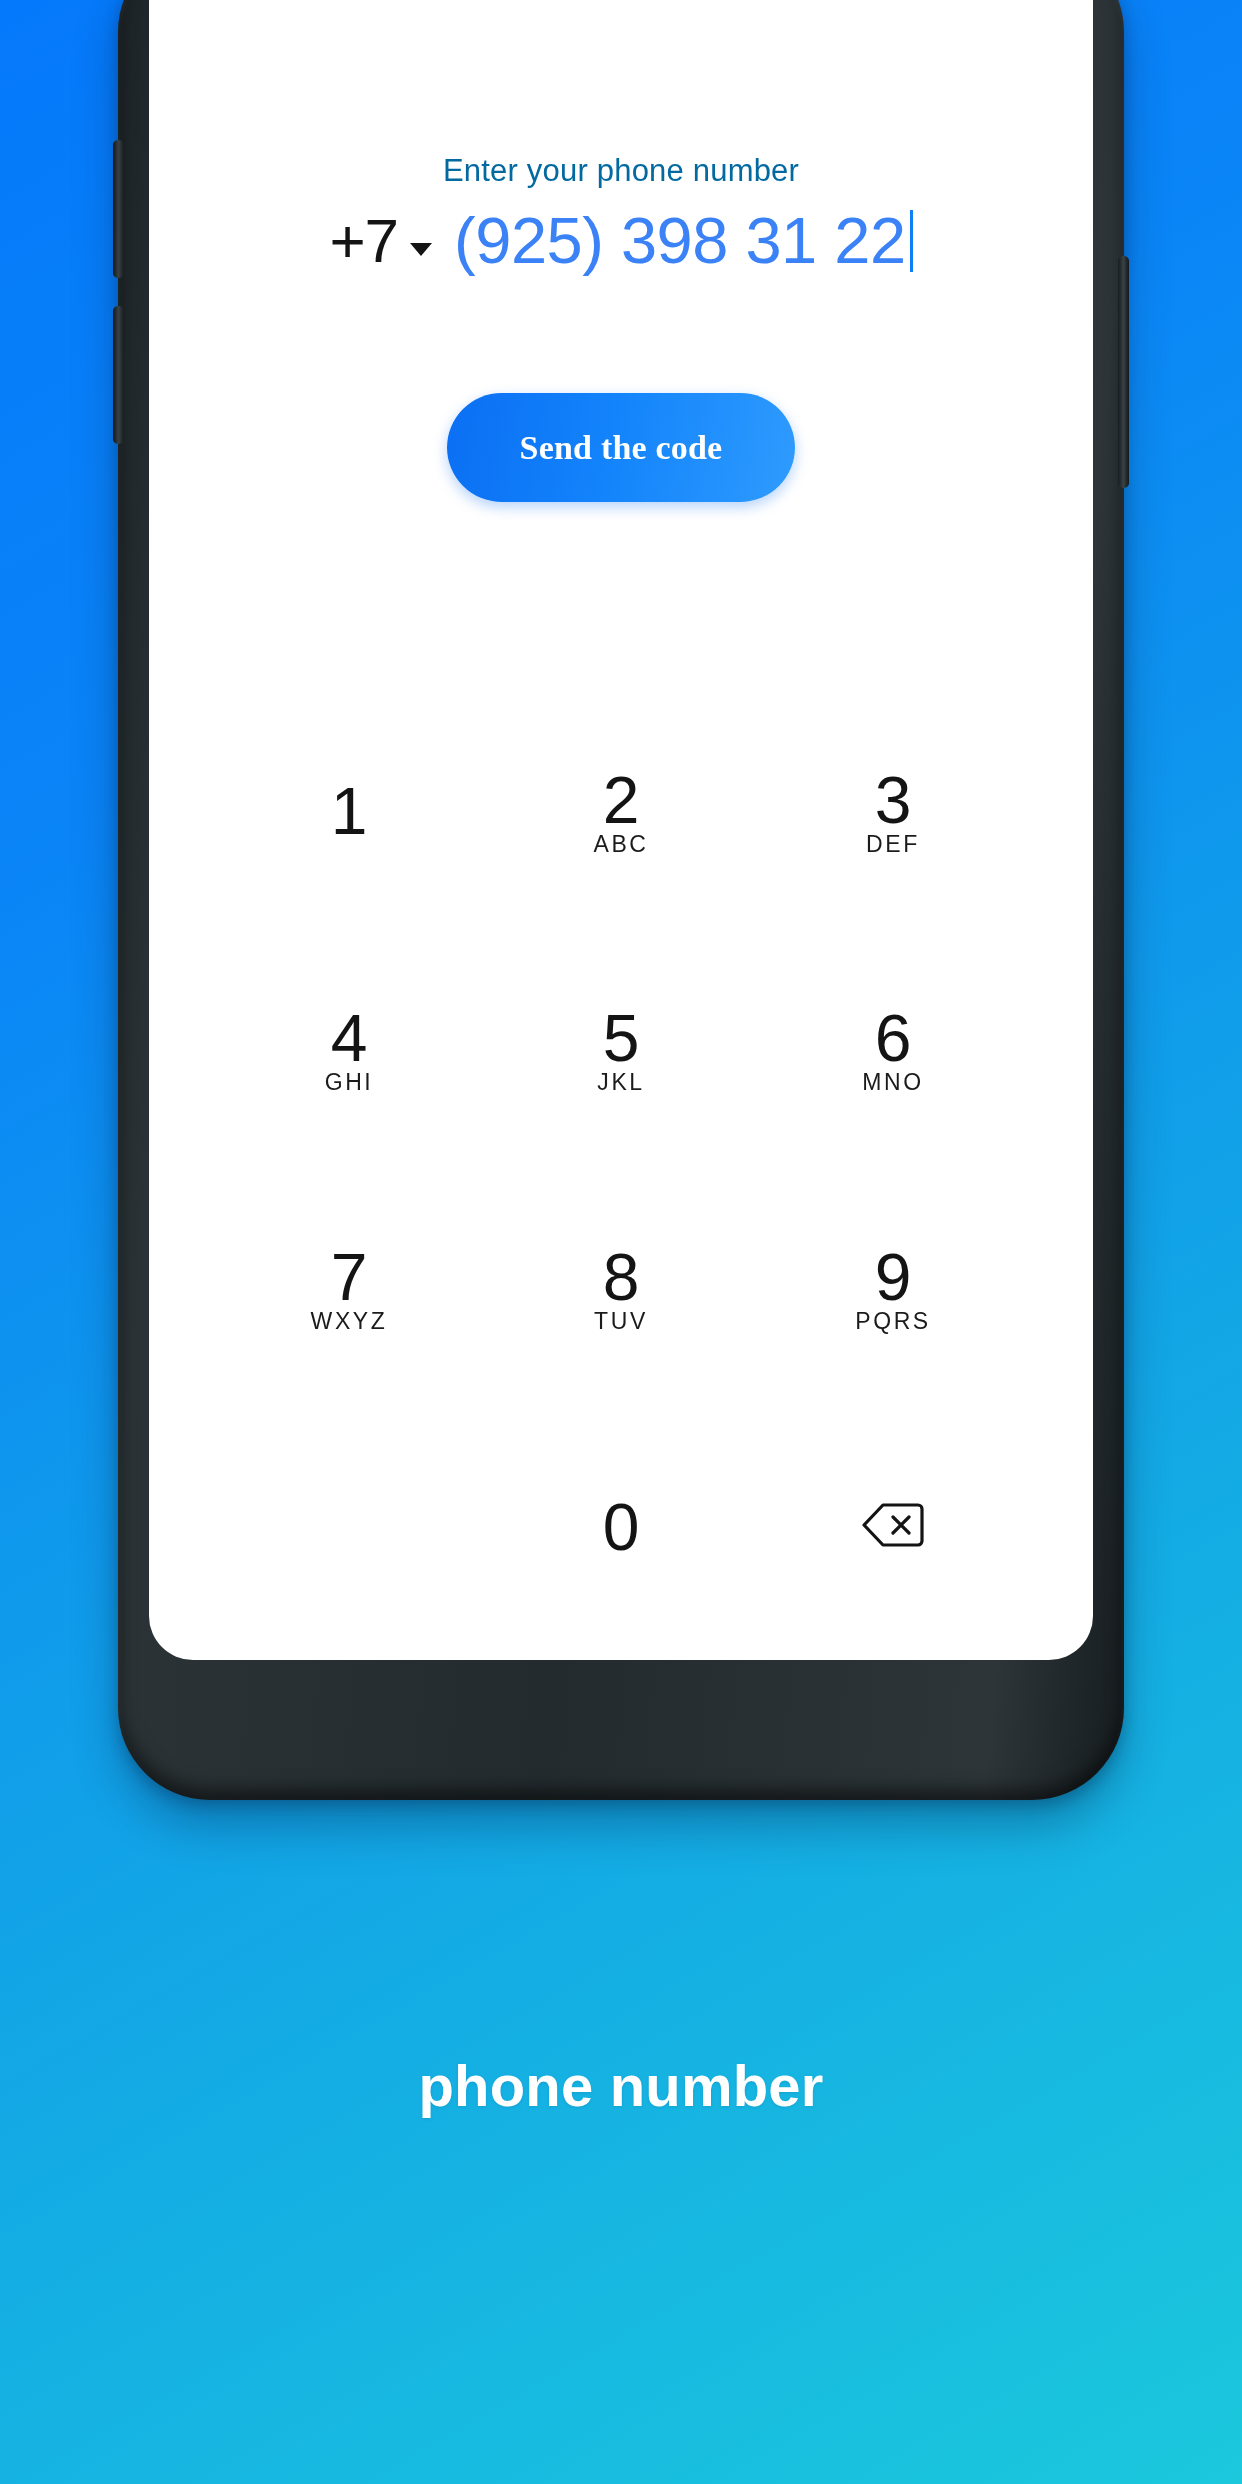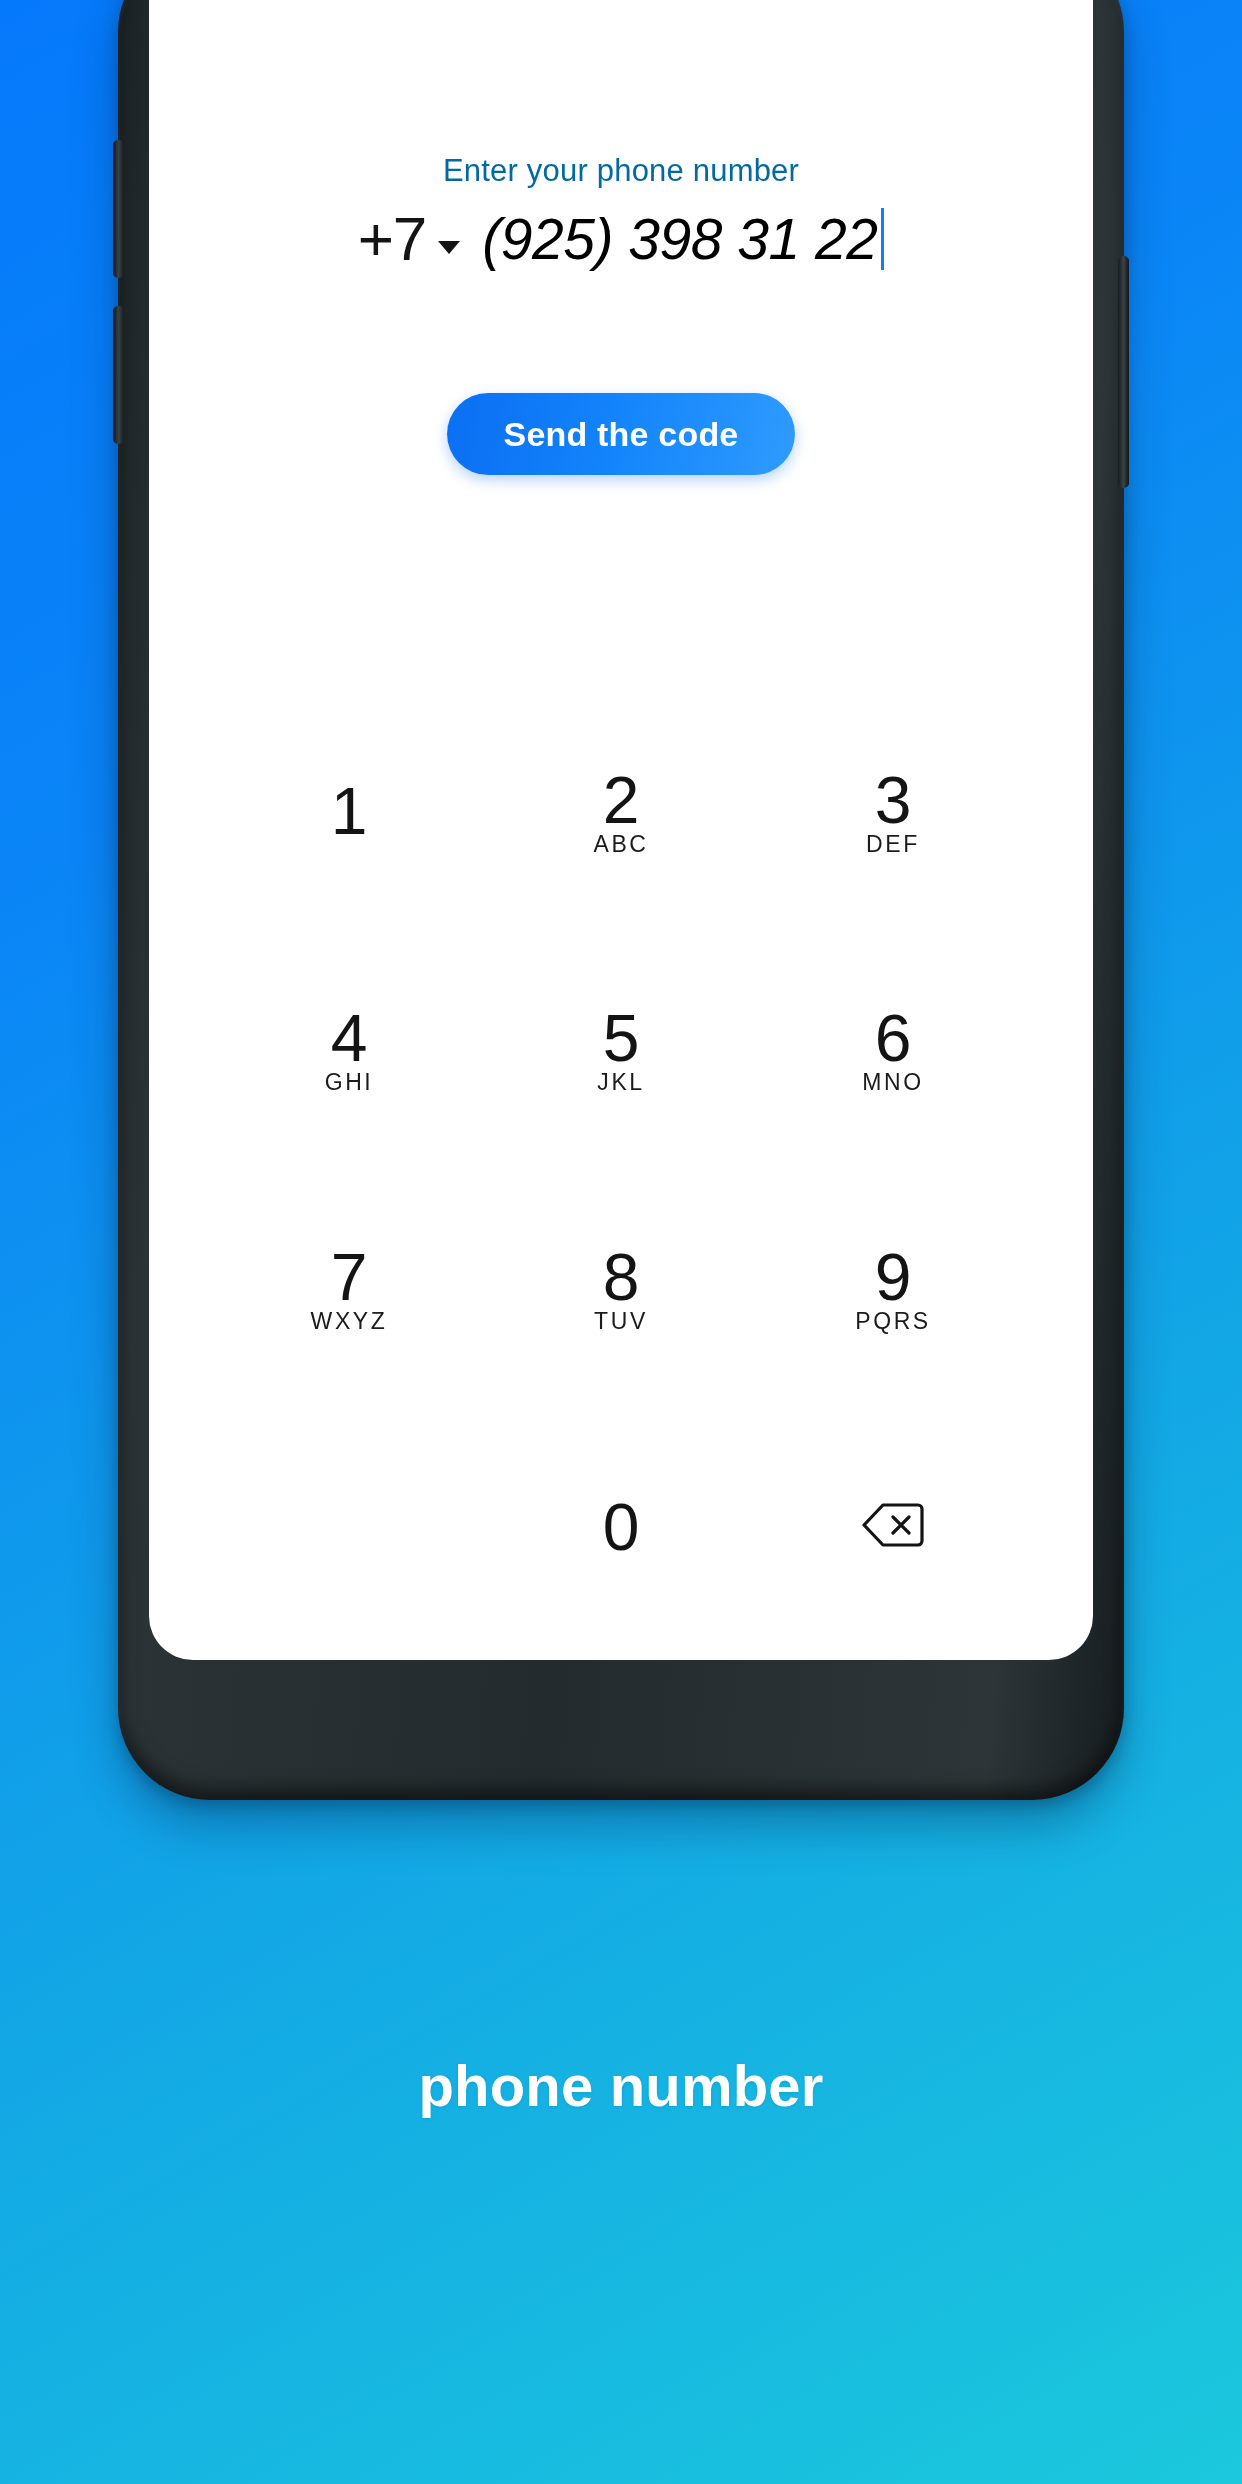--- a/index.html
+++ b/index.html
@@ -60,36 +60,36 @@
     gap:22px;
   }
   .cc { display:flex; align-items:flex-end; gap:12px; }
   .cc-code { font-size:62px; color:#141414; line-height:1; letter-spacing:-1px; }
   .caret-down {
     width:0; height:0; margin-bottom:16px;
     border-left:11px solid transparent; border-right:11px solid transparent;
     border-top:13px solid #141414;
   }
   .num {
-    font-size:57px; color:#000000; line-height:1; letter-spacing:-.5px;
-    white-space:nowrap; display:flex; align-items:center;font-style:italic;
+    font-size:65px; color:#3b82f6; line-height:1; letter-spacing:-.5px;
+    white-space:nowrap; display:flex; align-items:center;
   }
   .txt-cursor {
     display:inline-block; width:3px; height:62px; background:#0f7ff5; margin-left:4px;
   }
 
   .send-btn {
     position:absolute; top:453px; left:50%; transform:translateX(-50%);
-    width:348px; height:82px;
+    width:348px; height:109px;
     border:none; border-radius:58px;
     background:linear-gradient(100deg,#0b6ff3 0%,#1384fb 48%,#2f9bfe 100%);
     color:#fff; font-size:34px; font-weight:bold;
     letter-spacing:.2px; cursor:pointer;
     box-shadow:0 5px 14px rgba(10,110,240,.30);
-    font-family:Liberation Sans, sans-serif;
+    font-family:Liberation Serif, serif;
   }
 
   
   .keypad {
     position:absolute; left:0; right:0; bottom:0; top:752px;
     display:grid;
     grid-template-columns:repeat(3,1fr);
     grid-template-rows:repeat(4,1fr);
     padding:0 64px 14px 64px;
   }

